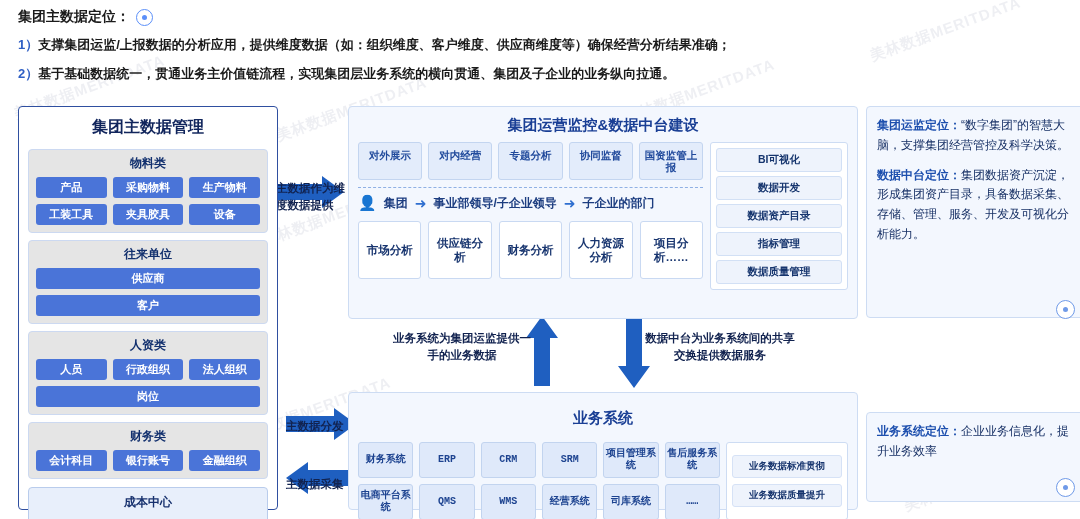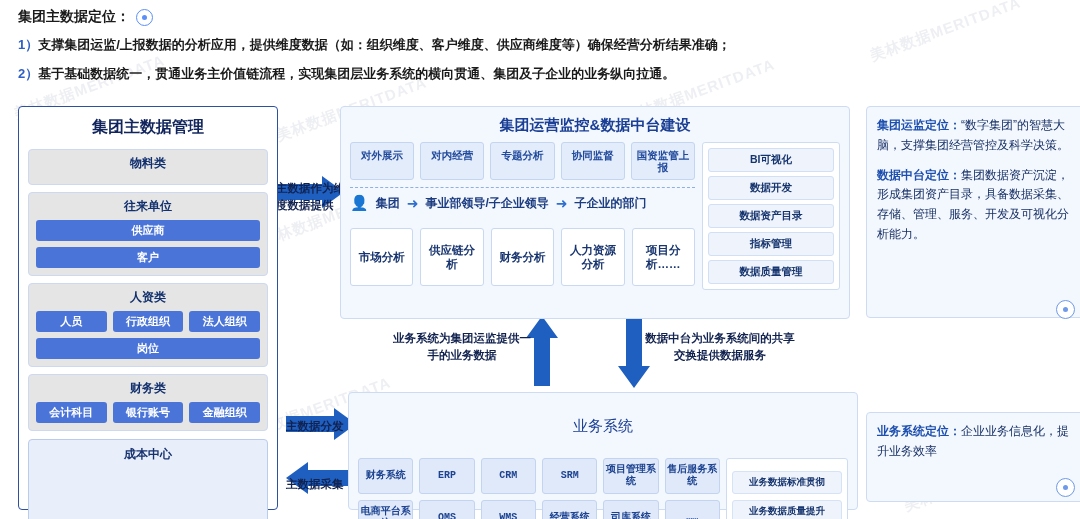--- a/index.html
+++ b/index.html
@@ -42,55 +42,55 @@
     padding:3px 0;text-align:center;min-width:58px;flex:1 1 58px;
   }
   .chip.w2{flex:1 1 110px;min-width:110px;}
   .bigchips{display:flex;flex-wrap:wrap;gap:7px;margin:8px 9px 0;flex-direction:column;}
   .bchip{
     flex:1 1 108px;background:#e8effb;border:1px solid #b9ccec;border-radius:4px;
     color:#17316e;font-size:12px;font-weight:700;text-align:center;padding:6px 0;
   }
   
   #mid{
-    position:absolute;left:340px;top:106px;width:508px;height:211px;
+    position:absolute;left:348px;top:106px;width:508px;height:211px;
     background:#f3f7fe;border:1px solid #cddcf3;border-radius:4px;
   }
   #mid h3{margin:0;padding:9px 0 7px;text-align:center;font-size:15px;font-weight:700;color:#1a3f95;}
   .midrow{display:flex;gap:7px;padding:0 9px;}
   .tabs{flex:1;}
   .tabline{display:flex;gap:6px;}
   .tab{
     flex:1;background:#e3ecfb;border:1px solid #c3d5f0;border-radius:3px;color:#214a9c;
     font-size:10.5px;font-weight:700;text-align:center;padding:6px 1px;line-height:1.15;
   }
   .dash{border-top:1px dashed #8fb0e4;margin:7px 0 6px;}
   .chain{display:flex;align-items:center;gap:7px;font-size:12px;font-weight:700;color:#1c3d80;}
   .arrow-g{color:#2f6fd0;font-size:14px;font-weight:700;}
   .person{font-size:15px;color:#2f6fd0;}
-  .anal{display:flex;gap:7px;margin-top:16px;}
+  .anal{display:flex;gap:7px;margin-top:9px;}
   .acard{
     flex:1;background:#ffffff;border:1px solid #c9d9f2;border-radius:3px;
     font-size:11.5px;font-weight:700;color:#18356f;text-align:center;
     height:56px;display:flex;align-items:center;justify-content:center;padding:0 3px;line-height:1.25;
   }
   .sidelist{
     width:126px;background:#ffffff;border:1px solid #cddcf3;border-radius:3px;padding:5px;
     display:flex;flex-direction:column;gap:4px;
   }
   .sitem{
     background:#eef3fc;border:1px solid #d2e0f5;border-radius:3px;text-align:center;
     font-size:10.5px;font-weight:700;color:#16356e;padding:4px 0;
   }
   
   #biz{
     position:absolute;left:348px;top:392px;width:508px;height:116px;
     background:#f3f7fe;border:1px solid #cddcf3;border-radius:4px;
   }
-  #biz h3{margin:16px;padding:8px 0 6px;text-align:center;font-size:15px;font-weight:400;color:#1a3f95;}
+  #biz h3{margin:8px;padding:8px 0 6px;text-align:center;font-size:15px;font-weight:700;color:#1a3f95;}
   .bizrow{display:flex;gap:6px;padding:0 9px;}
   .bgrid{flex:1;display:flex;flex-direction:column;gap:6px;}
   .bline{display:flex;gap:6px;font-family:Liberation Mono, monospace;}
   .bcell{
     flex:1;background:#dfe9fa;border:1px solid #c2d4ef;border-radius:3px;color:#1d4390;
     font-size:10px;font-weight:700;text-align:center;padding:5px 1px;line-height:1.2;min-height:24px;
     display:flex;align-items:center;justify-content:center;
   }
   .bside{
     width:110px;background:#fff;border:1px solid #cddcf3;border-radius:3px;padding:5px;
@@ -166,20 +166,28 @@
 <div class="lbl" style="left:286px;top:418px;width:72px;">主数据分发</div>
 <div class="lbl" style="left:286px;top:476px;width:72px;">主数据采集</div>
 <div class="lbl" style="left:392px;top:330px;width:140px;text-align:center;">业务系统为集团运监提供一手的业务数据</div>
 <div class="lbl" style="left:640px;top:330px;width:160px;text-align:center;">数据中台为业务系统间的共享交换提供数据服务</div>
 
 <div id="leftbox">
   <h2>集团主数据管理</h2>
 
   <div class="grp">
     <div class="grp-t">物料类</div>
+    <div class="chips">
+      <div class="chip">产品</div>
+      <div class="chip">采购物料</div>
+      <div class="chip">生产物料</div>
+      <div class="chip">工装工具</div>
+      <div class="chip">夹具胶具</div>
+      <div class="chip">设备</div>
+    </div>
   </div>
 
   <div class="grp">
     <div class="grp-t">往来单位</div>
     <div class="chips">
       <div class="chip w2">供应商</div>
       <div class="chip w2">客户</div>
     </div>
   </div>
 

